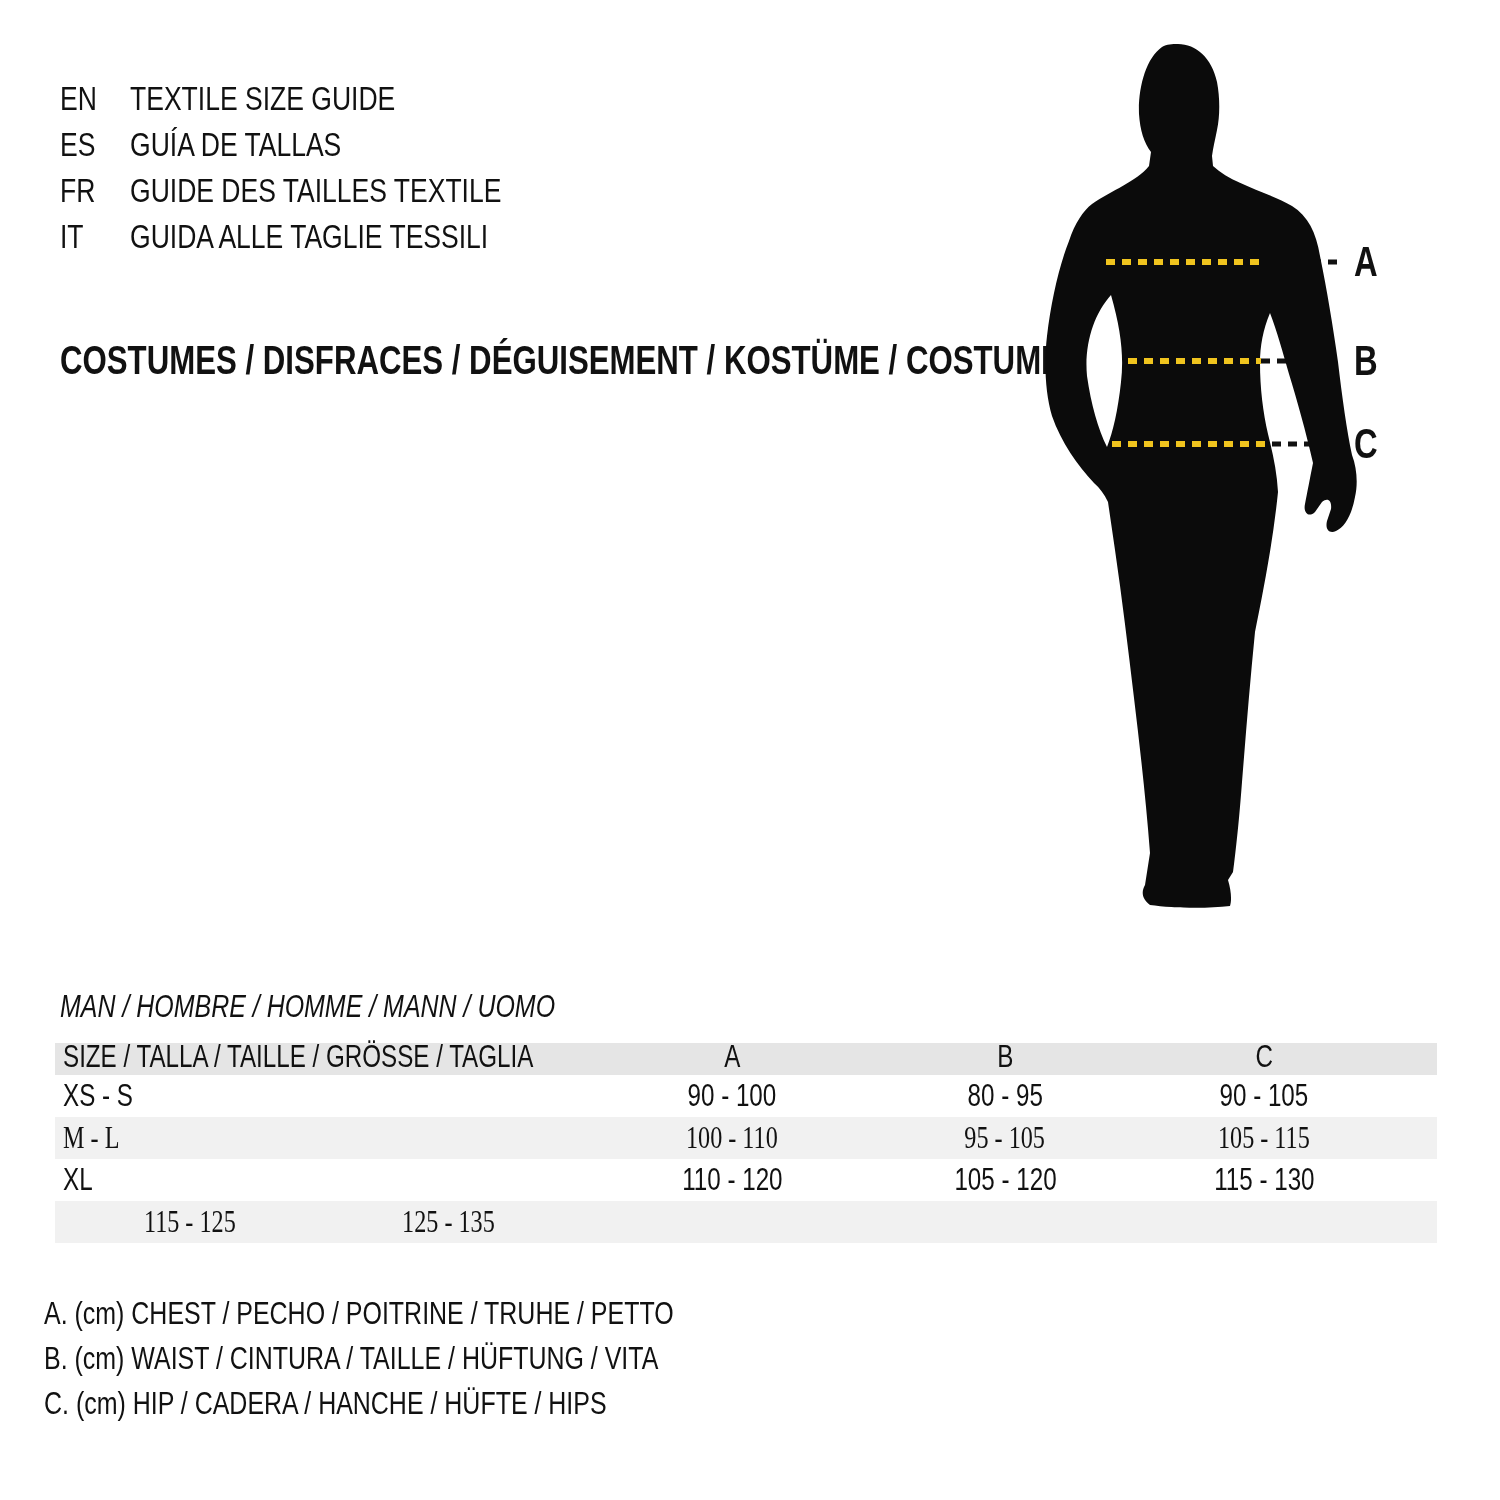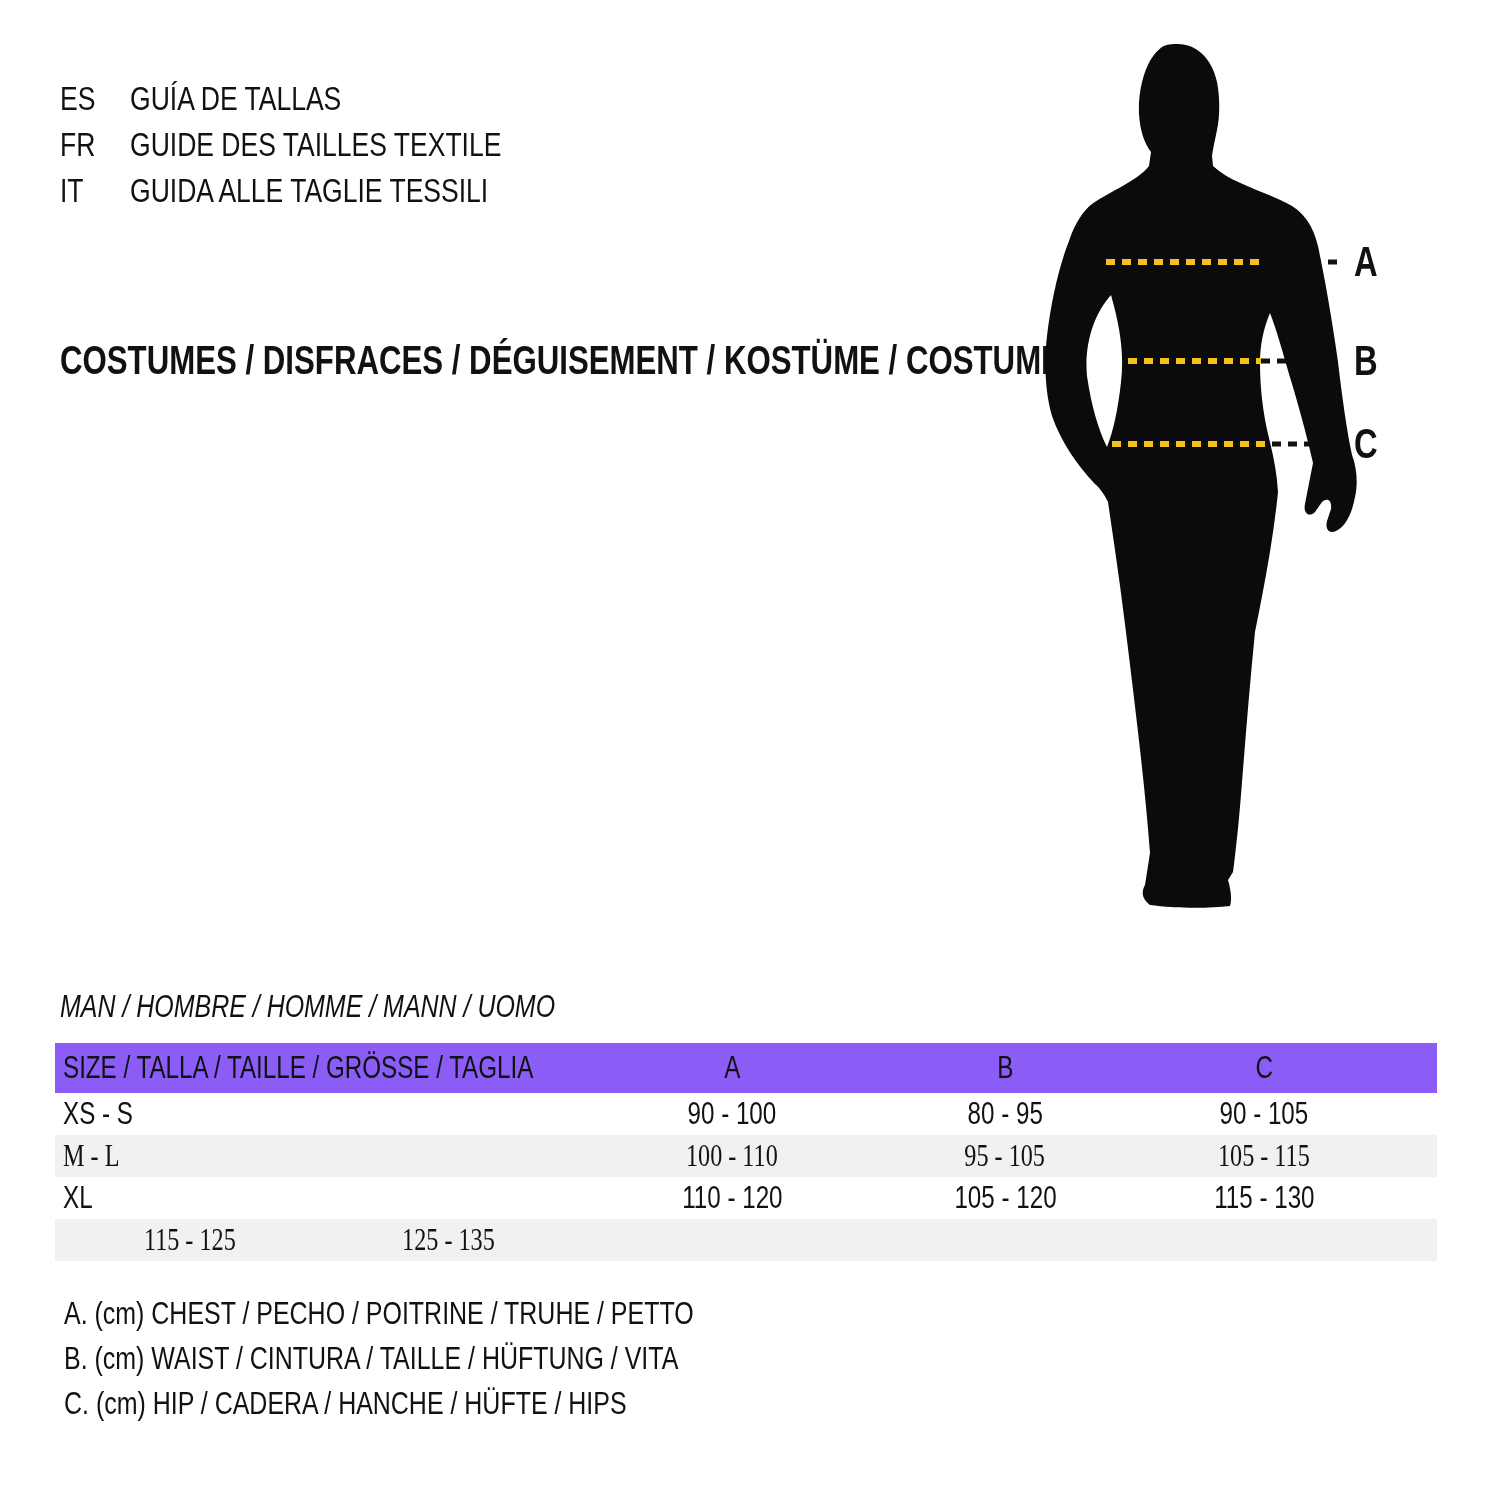--- a/index.html
+++ b/index.html
@@ -23,37 +23,41 @@
 
   
   .section { left:60px; top:988px; font-size:32px;font-style:italic; }
 
   
   .fig-label { font-size:42px; font-weight:bold; line-height:42px; }
 
   
   .size-table { left:55px; top:1043px; width:1382px; }
   .t-row { display:flex; align-items:center; height:42px; }
-  .t-head { height:50px; background:#8b5cf6; }
+  .t-head { height:32px; background:#e5e5e5;align-items:flex-end; }
   .t-row.stripe { background:#F1F1F1;font-family:Liberation Serif, serif; }
   .c-label { width:39%; padding-left:8px; box-sizing:border-box; text-align:left; }
   .c-a { width:20%;   text-align:center; }
   .c-b { width:19.5%; text-align:center; }
   .c-c { width:18%;   text-align:center; }
   .t-row, .t-head { font-size:31px; }
 
   
-  .legend-row { left:64px; font-size:32px; line-height:40px; }
+  .legend-row { left:44px; font-size:32px; line-height:40px; }
 </style>
 </head>
 <body>
 
 <div id="canvas">
 
   <div class="abs lang-block">
+    <div class="lang-row">
+      <span class="lang-code"><span class="cond">EN</span></span>
+      <span class="lang-title"><span class="cond">TEXTILE SIZE GUIDE</span></span>
+    </div>
     <div class="lang-row">
       <span class="lang-code"><span class="cond">ES</span></span>
       <span class="lang-title"><span class="cond">GUÍA DE TALLAS</span></span>
     </div>
     <div class="lang-row">
       <span class="lang-code"><span class="cond">FR</span></span>
       <span class="lang-title"><span class="cond">GUIDE DES TAILLES TEXTILE</span></span>
     </div>
     <div class="lang-row">
       <span class="lang-code"><span class="cond">IT</span></span>

